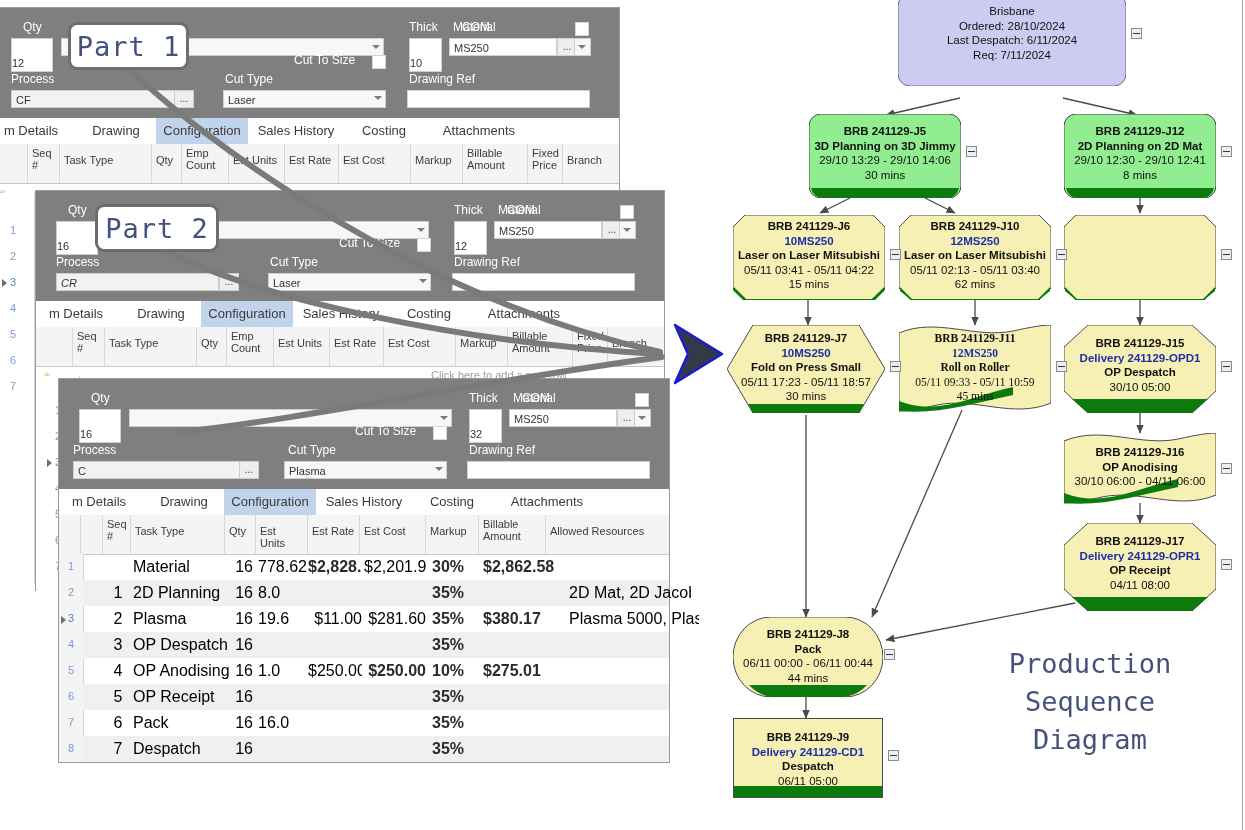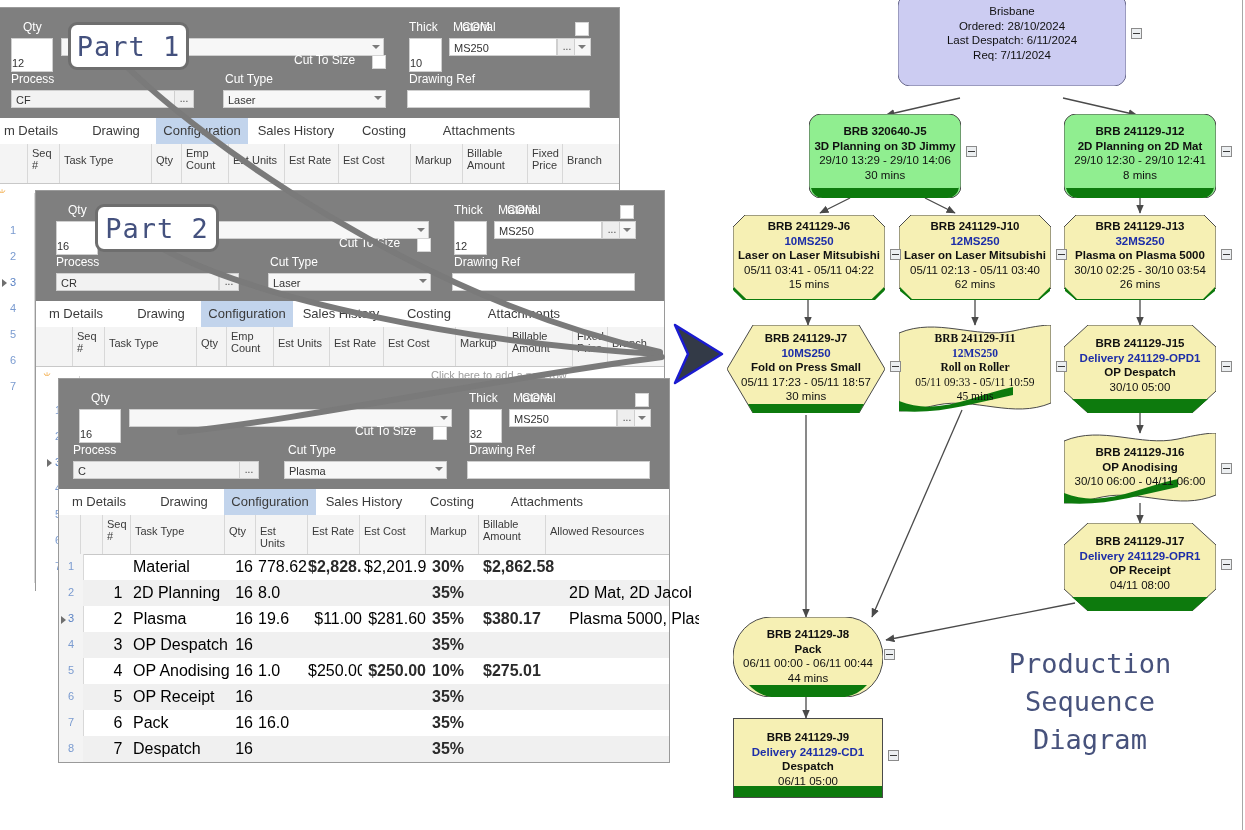--- a/index.html
+++ b/index.html
@@ -139,21 +139,21 @@
       <span class="fld-lbl" style="left:462px;top:12px;">Material</span>
       <div class="fld-box white" style="left:458px;top:30px;width:108px;">MS250</div>
       <div class="ellip" style="left:566px;top:30px;">...</div>
       <div class="combo" style="left:583px;top:30px;width:17px;">
         <span class="arw" style="right:4px;"></span>
       </div>
       <span class="fld-lbl" style="left:471px;top:12px;">COM</span>
       <div class="chk" style="left:584px;top:14px;"></div>
 
       <span class="fld-lbl" style="left:20px;top:64px;">Process</span>
-      <div class="fld-box" style="left:20px;top:82px;width:163px;">CR</div>
+      <div class="fld-box" style="left:20px;top:82px;width:163px;font-style:italic;">CR</div>
       <div class="ellip" style="left:183px;top:82px;">...</div>
       <span class="fld-lbl" style="left:234px;top:64px;">Cut Type</span>
       <div class="combo" style="left:232px;top:82px;width:163px;">Laser</div>
       <div class="combo" style="left:378px;top:82px;width:17px;border:none;background:transparent;">
         <span class="arw" style="right:4px;"></span>
       </div>
       <span class="fld-lbl" style="left:303px;top:45px;">Cut To Size</span>
       <div class="chk" style="left:381px;top:47px;"></div>
       <span class="fld-lbl" style="left:418px;top:64px;">Drawing Ref</span>
       <div class="fld-box white" style="left:416px;top:82px;width:183px;"></div>
@@ -426,21 +426,21 @@
     </div>
     <div class="minus" style="right:-16px;top:34px;"></div>
   </div>
 
   <div class="node" style="left:809px;top:114px;width:152px;height:84px;">
     <svg class="shape" viewBox="0 0 152 84" preserveAspectRatio="none">
       <path d="M12,0 H140 A12,12 0 0 1 152,12 V72 A12,12 0 0 1 140,84 H12 A12,12 0 0 1 0,72 V12 A12,12 0 0 1 12,0 Z" fill="#90ee90" stroke="#4a4a4a" stroke-width="1"></path>
       <path d="M2,74 H150 V72 A12,12 0 0 1 138,84 H14 A12,12 0 0 1 2,74 Z" fill="#0d7a0d"></path>
     </svg>
     <div class="nt" style="padding-top:10px;">
-      <div class="nline b">BRB 320640-J5</div>
+      <div class="nline b">BRB 241129-J5</div>
       <div class="nline b">3D Planning on 3D Jimmy</div>
       <div class="nline">29/10 13:29 - 29/10 14:06</div>
       <div class="nline">30 mins</div>
     </div>
     <div class="minus" style="right:-16px;top:32px;"></div>
   </div>
 
   <div class="node" style="left:1064px;top:114px;width:152px;height:84px;">
     <svg class="shape" viewBox="0 0 152 84" preserveAspectRatio="none">
       <path d="M12,0 H140 A12,12 0 0 1 152,12 V72 A12,12 0 0 1 140,84 H12 A12,12 0 0 1 0,72 V12 A12,12 0 0 1 12,0 Z" fill="#90ee90" stroke="#4a4a4a" stroke-width="1"></path>
@@ -485,27 +485,20 @@
       <div class="nline">62 mins</div>
     </div>
     <div class="minus" style="right:-16px;top:34px;"></div>
   </div>
 
   <div class="node" style="left:1064px;top:215px;width:152px;height:85px;">
     <svg class="shape" viewBox="0 0 152 85" preserveAspectRatio="none">
       <path d="M0,12 L12,0 H140 L152,12 V73 L140,85 H12 L0,73 Z" fill="#f6f0b4" stroke="#4a4a4a" stroke-width="1"></path>
       <path d="M1,72 L13,84 H139 L151,72 V76 L140,85 H12 L1,76 Z" fill="#0d7a0d"></path>
     </svg>
-    <div class="nt" style="padding-top:4px;">
-      <div class="nline b">BRB 241129-J13</div>
-      <div class="nline blue">32MS250</div>
-      <div class="nline b">Plasma on Plasma 5000</div>
-      <div class="nline">30/10 02:25 - 30/10 03:54</div>
-      <div class="nline">26 mins</div>
-    </div>
     <div class="minus" style="right:-16px;top:34px;"></div>
   </div>
 
   <div class="node" style="left:727px;top:325px;width:158px;height:88px;">
     <svg class="shape" viewBox="0 0 158 88" preserveAspectRatio="none">
       <path d="M26,0 H132 L158,44 L132,88 H26 L0,44 Z" fill="#f6f0b4" stroke="#4a4a4a" stroke-width="1"></path>
       <path d="M21,79 H137 L132,88 H26 Z" fill="#0d7a0d"></path>
     </svg>
     <div class="nt" style="padding-top:6px;">
       <div class="nline b">BRB 241129-J7</div>

